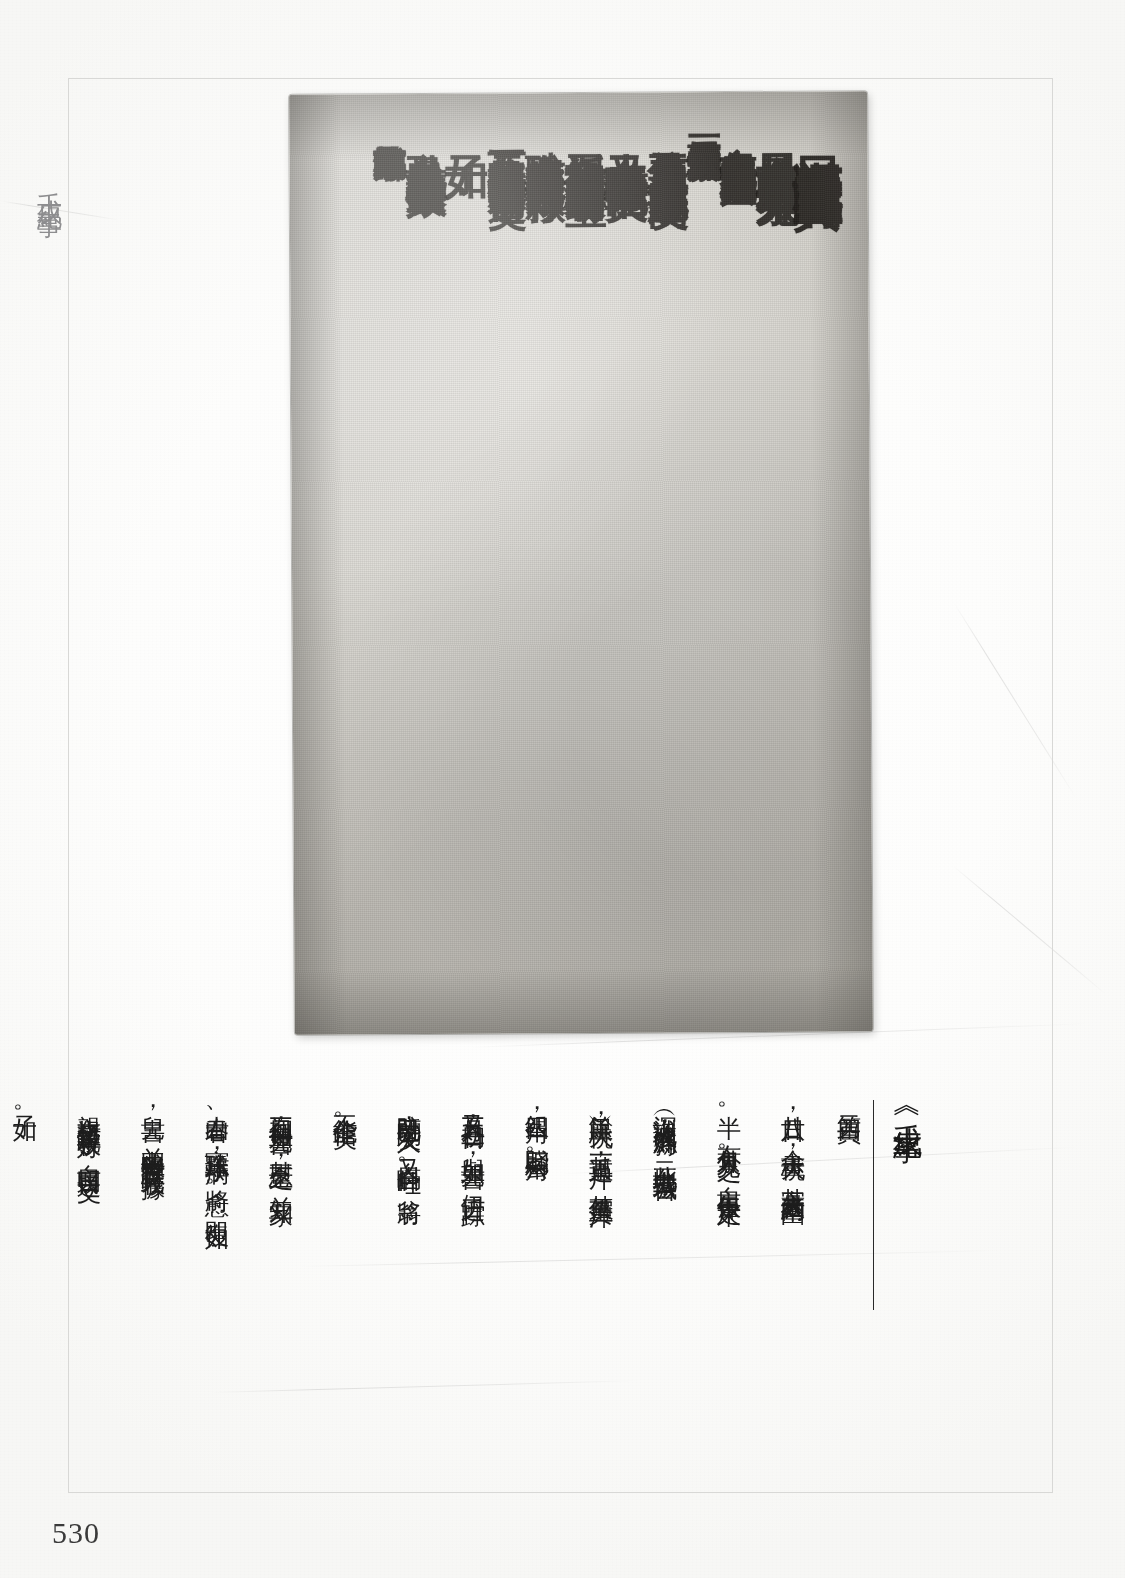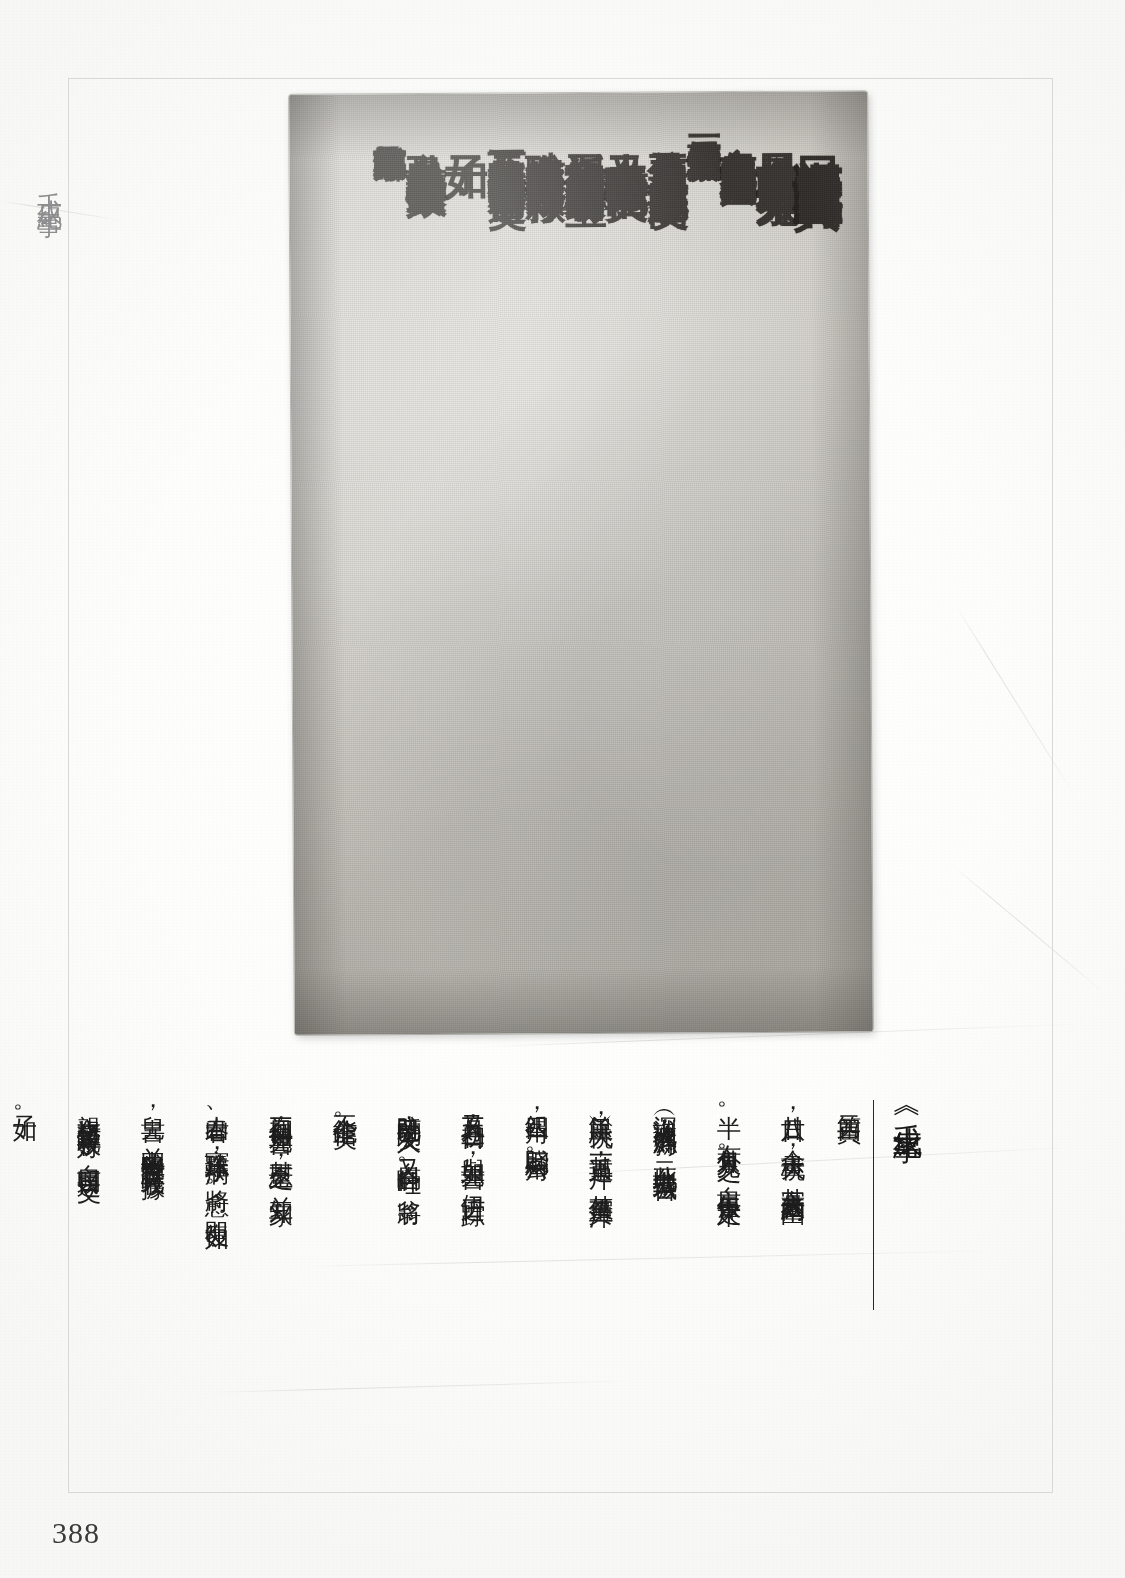--- a/index.html
+++ b/index.html
@@ -265,13 +265,13 @@
   <div class="tc-col">跡既已聞于友人，又自瞞自吐。翁將</div>
   <div class="tc-col">不能作信矣。</div>
   <div class="tc-col">初五日得如兒書，甚慰之至，並知家</div>
   <div class="tc-col">山春君、寶珠雖小病，將愈。即復如</div>
   <div class="tc-col">兒書，並中國銀行存款五百元收據，</div>
   <div class="tc-col">親交楊晳子親手收好，自言明日送交</div>
   <div class="tc-col">子如。</div>
 
 </div>
 
-<div class="folio">388</div>
+<div class="folio">530</div>
 
 </body></html>

